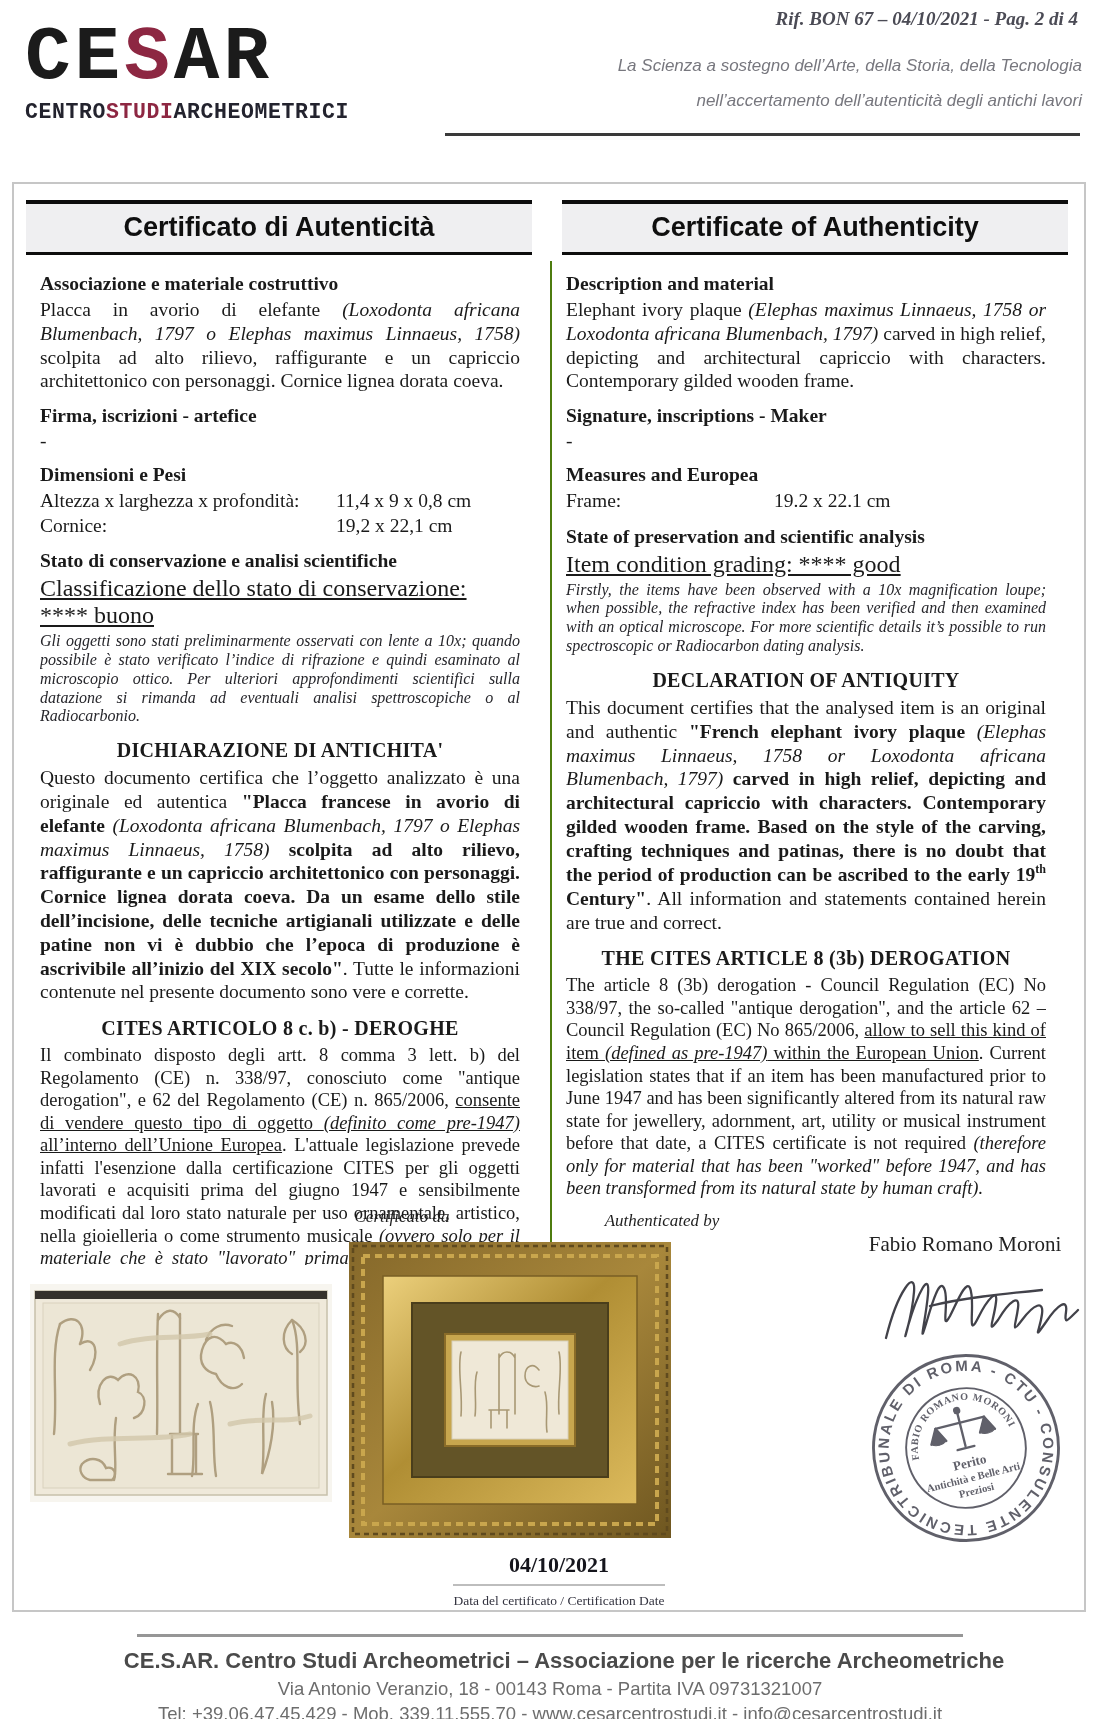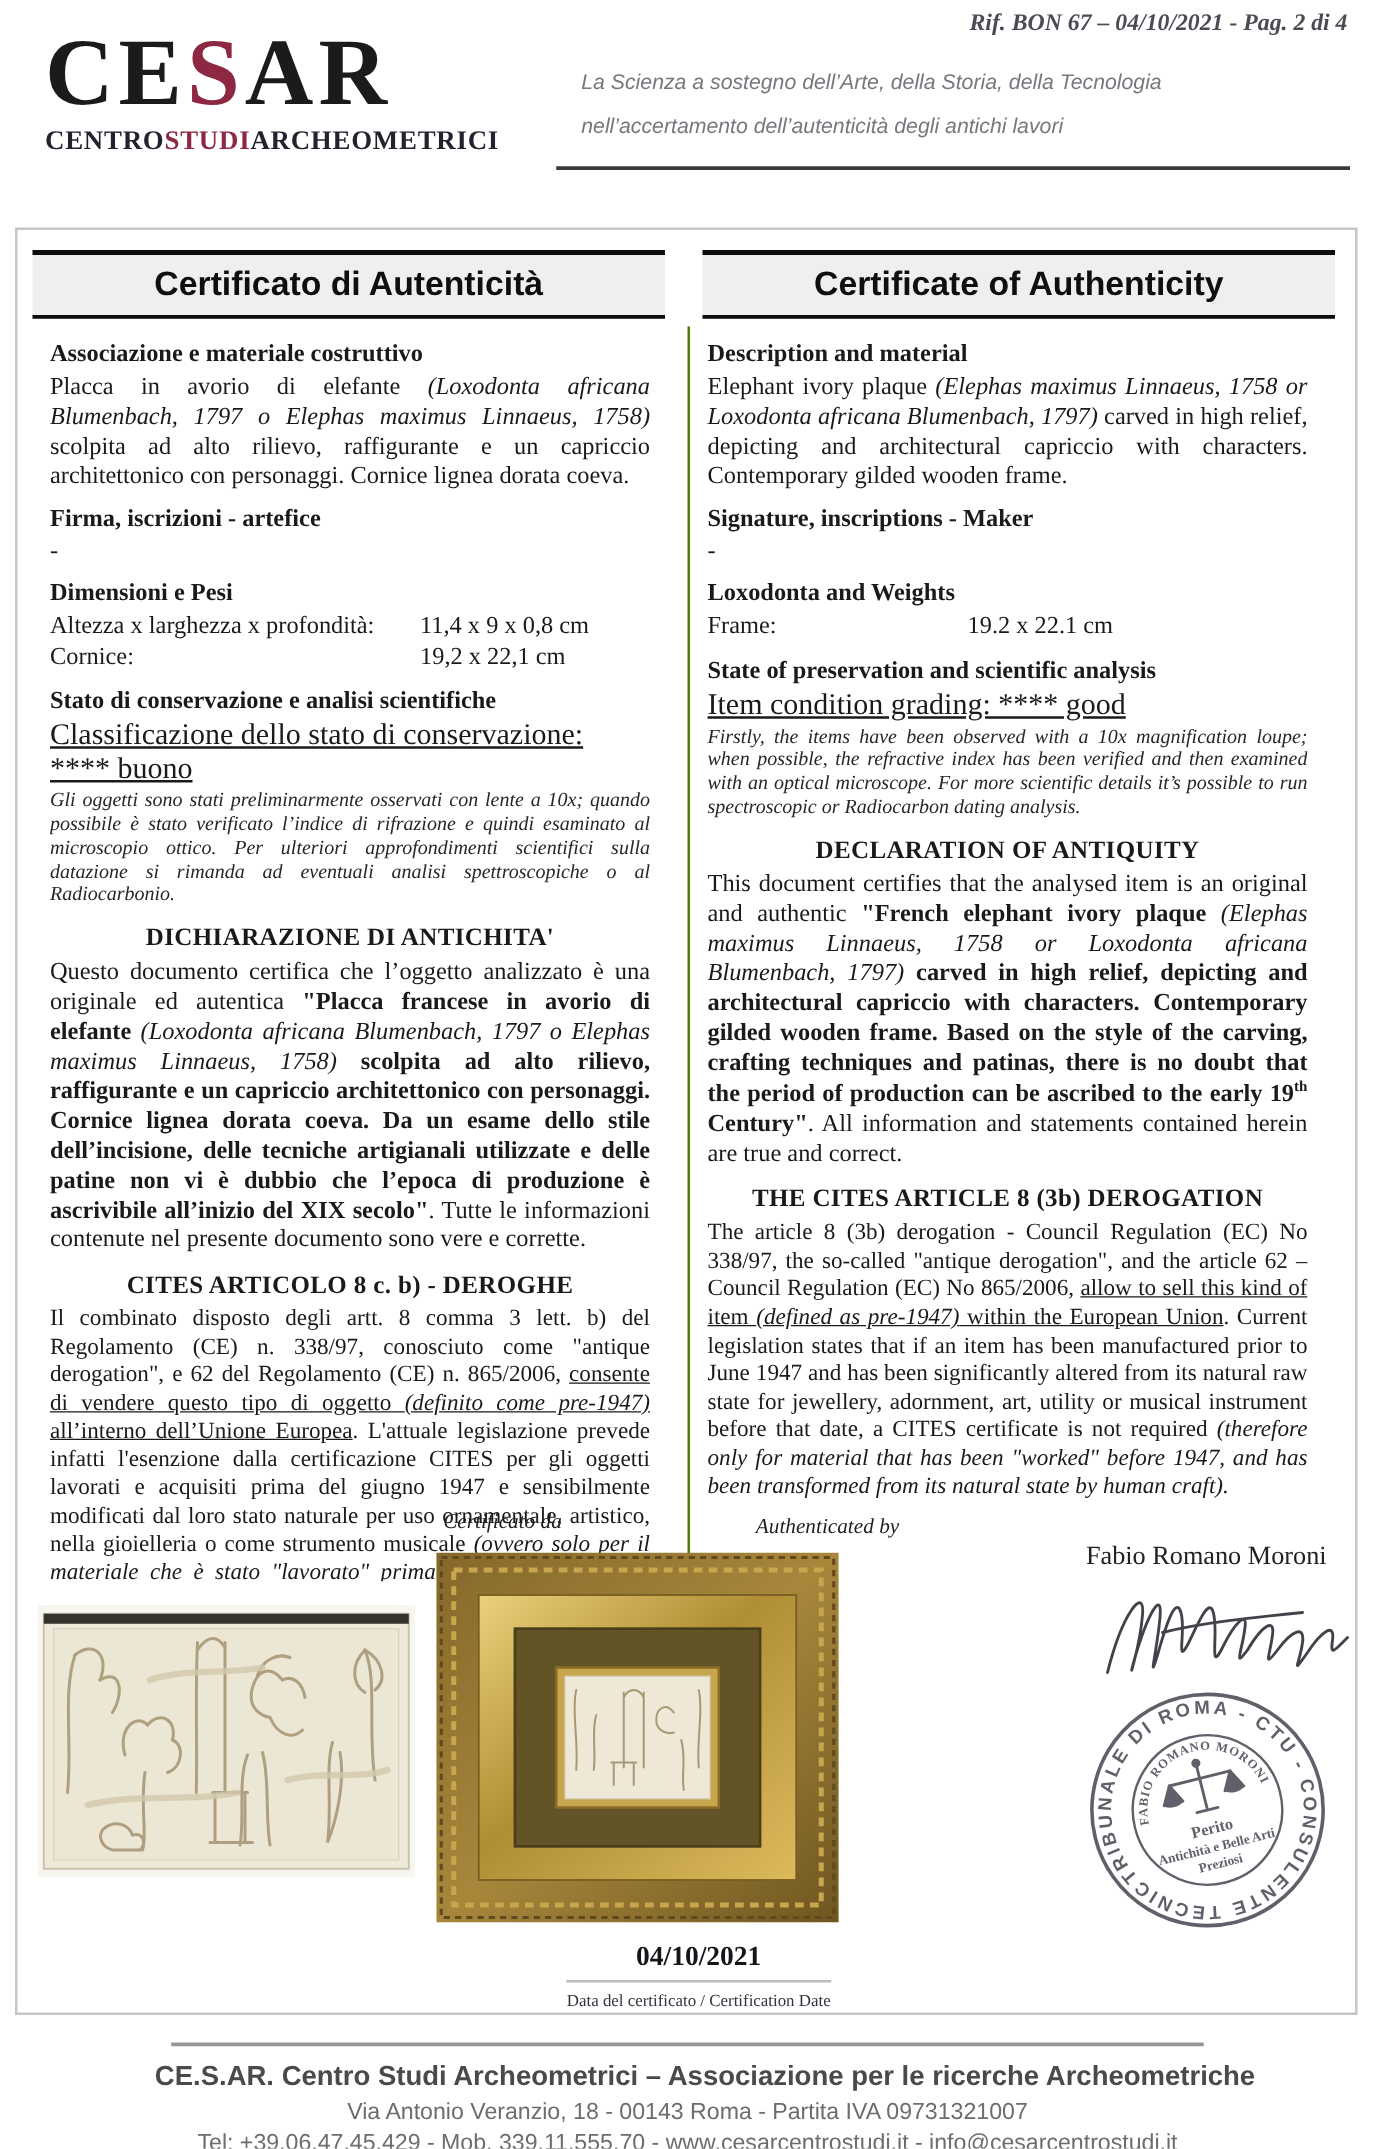--- a/index.html
+++ b/index.html
@@ -2,25 +2,25 @@
 <html><head>
 <meta charset="utf-8">
 <title></title>
 <style>
   html,body{margin:0;padding:0;background:#ffffff;}
   body{width:1100px;height:1719px;position:relative;font-family:"Liberation Serif",serif;color:#1a1a1a;}
   .rb{font-weight:bold}.ri{font-style:italic}.ru{text-decoration:underline}.rp{vertical-align:super;font-size:0.62em}
 
   
   .ref{position:absolute;top:8px;right:22px;font-family:"Liberation Serif",serif;font-style:italic;font-weight:bold;font-size:19px;color:#4b4b55;}
-  .logo{position:absolute;left:36px;top:24px;font-family:Liberation Serif, serif;}
+  .logo{position:absolute;left:25px;top:24px;font-family:Liberation Mono, monospace;}
   .logo-main{font-weight:bold;font-size:76px;line-height:0.92;letter-spacing:4px;color:#1b1b1b;}
   .logo-sub{font-weight:bold;font-size:21.5px;letter-spacing:0.6px;color:#23232e;margin-top:6px;}
   .mar{color:#8d2742;}
-  .taglines{position:absolute;left:465px;right:18px;top:56px;text-align:left;font-family:"Liberation Sans",sans-serif;font-style:italic;color:#77777e;font-size:17px;}
+  .taglines{position:absolute;left:465px;right:18px;top:56px;text-align:right;font-family:"Liberation Sans",sans-serif;font-style:italic;color:#77777e;font-size:17px;}
   .taglines .t2{margin-top:15px;}
   .header-rule{position:absolute;left:445px;right:20px;top:133px;height:3px;background:#3a3a3a;}
 
   
   .doc{position:absolute;left:12px;top:182px;width:1074px;height:1430px;border:2px solid #c6c6c6;box-sizing:border-box;background:#fff;}
   .titles{display:flex;gap:30px;margin:16px 16px 0 12px;}
   .tbar{flex:1;background:#efeff1;border-top:4px solid #0d0d0d;border-bottom:3px solid #0d0d0d;text-align:center;
         font-family:"Liberation Sans",sans-serif;font-weight:bold;font-size:27px;color:#0f0f0f;padding:8px 0 9px;}
   .cols{display:flex;margin:6px 38px 0 26px;height:1004px;overflow:hidden;}
   .col{flex:1;min-width:0;}
@@ -104,21 +104,21 @@
       <p class="bp"><span>Questo documento certifica che l’oggetto analizzato è una originale ed autentica </span><span class="rb">"Placca francese in avorio di elefante </span><span class="ri">(Loxodonta africana Blumenbach, 1797 o Elephas maximus Linnaeus, 1758)</span><span class="rb"> scolpita ad alto rilievo, raffigurante e un capriccio architettonico con personaggi. Cornice lignea dorata coeva. Da un esame dello stile dell’incisione, delle tecniche artigianali utilizzate e delle patine non vi è dubbio che l’epoca di produzione è ascrivibile all’inizio del XIX secolo"</span><span>. Tutte le informazioni contenute nel presente documento sono vere e corrette.</span></p>
       <div class="ch">CITES ARTICOLO 8 c. b) - DEROGHE</div>
       <p class="cites"><span>Il combinato disposto degli artt. 8 comma 3 lett. b) del Regolamento (CE) n. 338/97, conosciuto come "antique derogation", e 62 del Regolamento (CE) n. 865/2006, </span><span class="ru">consente di vendere questo tipo di oggetto </span><span class="ri ru">(definito come pre-1947)</span><span class="ru"> all’interno dell’Unione Europea</span><span>. L'attuale legislazione prevede infatti l'esenzione dalla certificazione CITES per gli oggetti lavorati e acquisiti prima del giugno 1947 e sensibilmente modificati dal loro stato naturale per uso ornamentale, artistico, nella gioielleria o come strumento musicale </span><span class="ri">(ovvero solo per il materiale che è stato "lavorato" prima del 1947, ed è stato trasformato dal suo stato naturale attraverso una lavorazione).</span></p>
     </div>
 
     <div class="col col-right">
       <div class="sh">Description and material</div>
       <p class="bp"><span>Elephant ivory plaque </span><span class="ri">(Elephas maximus Linnaeus, 1758 or Loxodonta africana Blumenbach, 1797)</span><span> carved in high relief, depicting and architectural capriccio with characters. Contemporary gilded wooden frame.</span></p>
       <div class="sh">Signature, inscriptions - Maker</div>
       <p class="dash">-</p>
-      <div class="sh">Loxodonta and Weights</div>
+      <div class="sh">Measures and Europea</div>
       <div class="drow">
         <span class="dlab">Frame:</span>
         <span>19.2 x 22.1 cm</span>
       </div>
       <div class="sh">State of preservation and scientific analysis</div>
       <p class="grading">Item condition grading: **** good</p>
       <p class="note">Firstly, the items have been observed with a 10x magnification loupe; when possible, the refractive index has been verified and then examined with an optical microscope. For more scientific details it’s possible to run spectroscopic or Radiocarbon dating analysis.</p>
       <div class="ch">DECLARATION OF ANTIQUITY</div>
       <p class="bp"><span>This document certifies that the analysed item is an original and authentic </span><span class="rb">"French elephant ivory plaque </span><span class="ri">(Elephas maximus Linnaeus, 1758 or Loxodonta africana Blumenbach, 1797)</span><span class="rb"> carved in high relief, depicting and architectural capriccio with characters. Contemporary gilded wooden frame. Based on the style of the carving, crafting techniques and patinas, there is no doubt that the period of production can be ascribed to the early 19</span><span class="rb rp">th</span><span class="rb"> Century"</span><span>. All information and statements contained herein are true and correct.</span></p>
       <div class="ch">THE CITES ARTICLE 8 (3b) DEROGATION</div>

